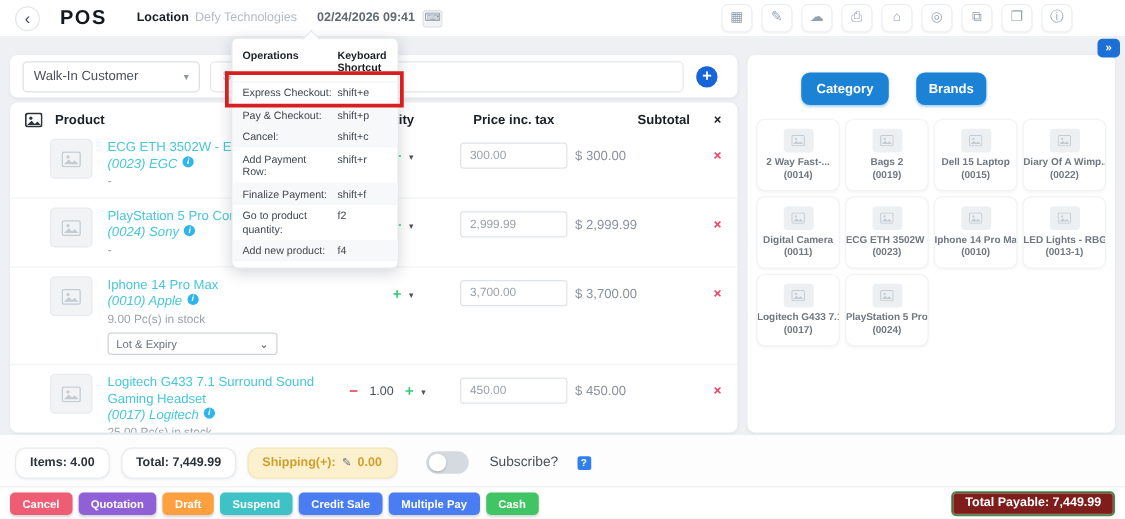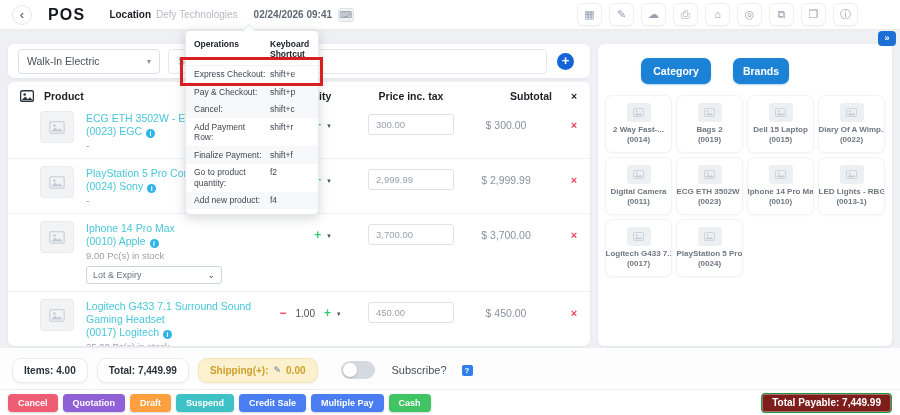--- a/index.html
+++ b/index.html
@@ -88,21 +88,21 @@
   .cart-row {
     display:flex; align-items:flex-start; border-bottom:1px solid #f1f3f5; padding:7px 0 7px 0;
   }
   .c-img { width:40px; margin-left:32px; }
   .img-ph {
     width:34px; height:32px; background:#f1f3f5; border:1px solid #e7eaee; border-radius:4px;
     display:flex; align-items:center; justify-content:center;
   }
   .c-name { width:172px; margin-left:6px; padding-top:1px; }
   .p-name { font-size:10.5px; color:#47c7d9; line-height:13px; cursor:pointer; }
-  .p-code { font-size:10.5px; color:#47c7d9; line-height:13px; display:flex; align-items:flex-end; gap:4px; }
+  .p-code { font-size:10.5px; color:#47c7d9; line-height:13px; display:flex; align-items:flex-start; gap:4px;font-style:italic; }
   .info-dot {
     width:9px; height:9px; border-radius:50%; background:#2fb5ea; color:#fff;
     font-size:7px; font-weight:bold; display:inline-flex; align-items:center; justify-content:center;
     cursor:pointer; line-height:1;
   }
   .p-stock { font-size:9.5px; color:#9aa2ac; line-height:13px; margin-top:1px; }
   .p-note  { font-size:10px; color:#9aa2ac; line-height:11px; margin-top:2px; }
   .lot-select {
     margin-top:4px; width:136px; height:18px; border:1px solid #ced4da; border-radius:3px;
     display:flex; align-items:center; padding:0 6px; cursor:pointer; background:#fff;
@@ -113,21 +113,21 @@
   .qty-minus { color:#f2405f; font-weight:bold; font-size:12px; cursor:pointer; line-height:1; }
   .qty-val   { font-size:10px; color:#495057; }
   .qty-plus  { color:#2ecc71; font-weight:bold; font-size:12px; cursor:pointer; line-height:1; }
   .qty-caret { font-size:7px; color:#4a5158; cursor:pointer; margin-left:-3px; padding-top:2px; }
   .c-price { width:98px; padding-top:3px; display:flex; justify-content:center; }
   .price-input {
     width:86px; height:21px; border:1px solid #dfe3e8; border-radius:3px;
     font-size:9.5px; color:#99a1ab; padding:0 7px; outline:none;
     font-family:"Liberation Sans","DejaVu Sans",sans-serif;
   }
-  .c-sub { width:98px; text-align:center; padding-right:6px; padding-top:8px; font-size:10.5px; color:#8a929e; }
+  .c-sub { width:98px; text-align:left; padding-right:6px; padding-top:8px; font-size:10.5px; color:#8a929e; }
   .c-x { width:32px; text-align:center; padding-top:8px; color:#f2405f; font-weight:bold; font-size:11px; cursor:pointer; }
 
   
   .cat-buttons { display:flex; gap:14px; padding:14px 10px 4px 10px; }
   .blue-btn {
     background:#1c82d6; color:#fff; border:none; border-radius:7px;
     font-size:10.5px; font-weight:600; height:26px; cursor:pointer;
     font-family:"Liberation Sans","DejaVu Sans",sans-serif;
     display:flex; align-items:center; justify-content:center;
     box-shadow:0 1px 2px rgba(28,130,214,.35);
@@ -245,21 +245,21 @@
       <div class="tool-btn">◎</div>
       <div class="tool-btn">⧉</div>
       <div class="tool-btn">❐</div>
       <div class="tool-btn">ⓘ</div>
     </div>
 </header>
 <div class="expand-btn">»</div>
 
 <section class="card card-search">
   <div class="cust-select">
-    <span class="val">Walk-In Electric</span>
+    <span class="val">Walk-In Customer</span>
     <span class="sel-caret">▾</span>
   </div>
   <input class="sku-input" placeholder="SKU / Scan bar code" style="">
   <div class="add-product-btn">+</div>
 </section>
 
 <section class="card card-table">
   <div class="cart-head">
     <span class="h-imgicon">
       <svg width="14" height="12" viewBox="0 0 24 20">

